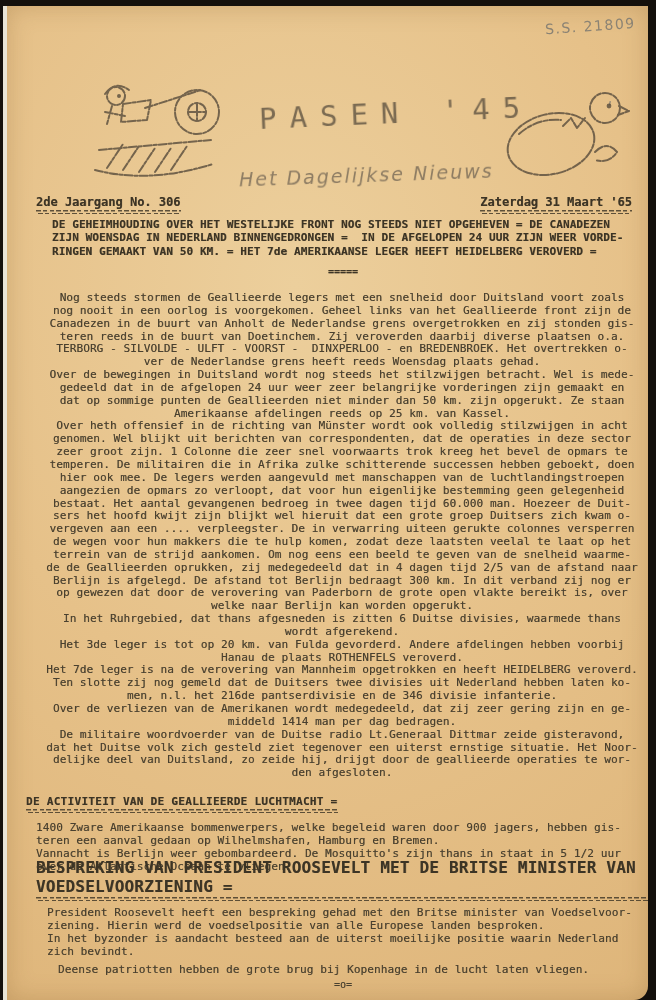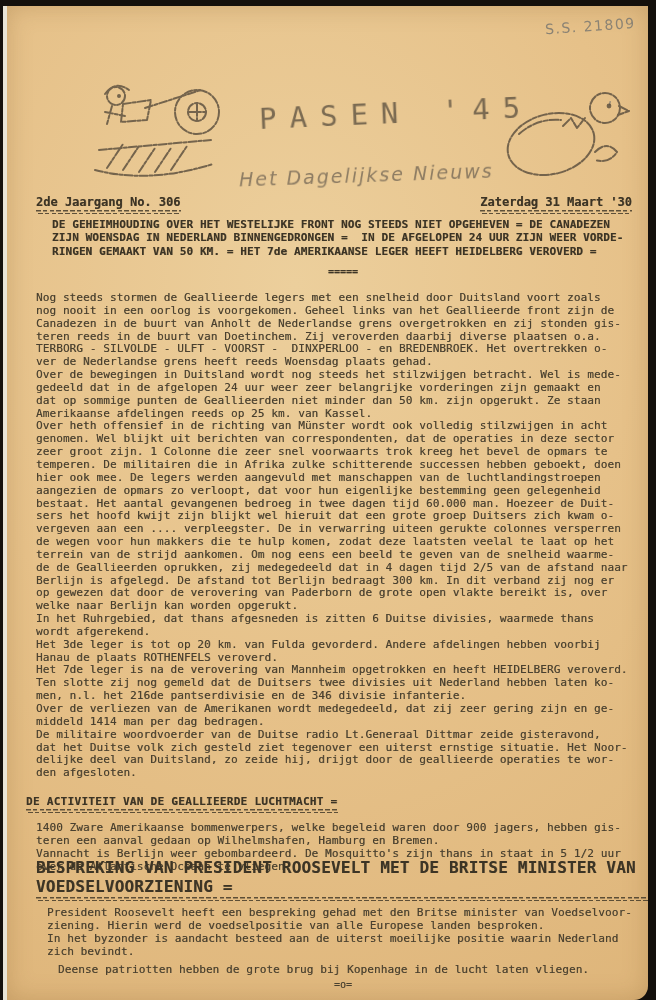--- a/index.html
+++ b/index.html
@@ -89,28 +89,28 @@
         <circle cx="110" cy="24" r="1.4" fill="#584c3c"></circle>
         <path d="M120,24 L130,29 L119,33"></path>
         <path d="M96,70 Q108,58 118,70 Q110,82 96,78"></path>
       </g>
     </svg>
 
     <div class="abs handwritten" style="left:232px;top:100px;">Het Dagelijkse Nieuws</div>
   </div>
 
   <div class="abs ink bold u" style="top:189px;left:29px;font-size:12px;display:inline-block;">2de Jaargang No. 306</div>
-  <div class="abs ink bold u" style="top:189px;right:16px;font-size:12px;display:inline-block;">Zaterdag 31 Maart '30</div>
+  <div class="abs ink bold u" style="top:189px;right:16px;font-size:12px;display:inline-block;">Zaterdag 31 Maart '65</div>
 
   <div class="abs ink bold mono-body" style="top:212px;left:29px;width:612px;line-height:13.4px;margin-left:16px;">DE GEHEIMHOUDING OVER HET WESTELIJKE FRONT NOG STEEDS NIET OPGEHEVEN = DE CANADEZEN
 ZIJN WOENSDAG IN NEDERLAND BINNENGEDRONGEN =  IN DE AFGELOPEN 24 UUR ZIJN WEER VORDE-
 RINGEN GEMAAKT VAN 50 KM. = HET 7de AMERIKAANSE LEGER HEEFT HEIDELBERG VEROVERD =</div>
   <div class="abs ink bold center-col" style="top:260px;font-size:10px;">=====</div>
 
-  <div class="abs ink mono-body" style="top:286px;left:29px;width:612px;">Nog steeds stormen de Geallieerde legers met een snelheid door Duitsland voort zoals
+  <div class="abs ink mono-body" style="top:286px;left:29px;width:612px;text-align:center;">Nog steeds stormen de Geallieerde legers met een snelheid door Duitsland voort zoals
 nog nooit in een oorlog is voorgekomen. Geheel links van het Geallieerde front zijn de
 Canadezen in de buurt van Anholt de Nederlandse grens overgetrokken en zij stonden gis-
 teren reeds in de buurt van Doetinchem. Zij veroverden daarbij diverse plaatsen o.a.
 TERBORG - SILVOLDE - ULFT - VOORST -  DINXPERLOO - en BREDENBROEK. Het overtrekken o-
 ver de Nederlandse grens heeft reeds Woensdag plaats gehad.
 Over de bewegingen in Duitsland wordt nog steeds het stilzwijgen betracht. Wel is mede-
 gedeeld dat in de afgelopen 24 uur weer zeer belangrijke vorderingen zijn gemaakt en
 dat op sommige punten de Geallieerden niet minder dan 50 km. zijn opgerukt. Ze staan
 Amerikaanse afdelingen reeds op 25 km. van Kassel.
 Over heth offensief in de richting van Münster wordt ook volledig stilzwijgen in acht

